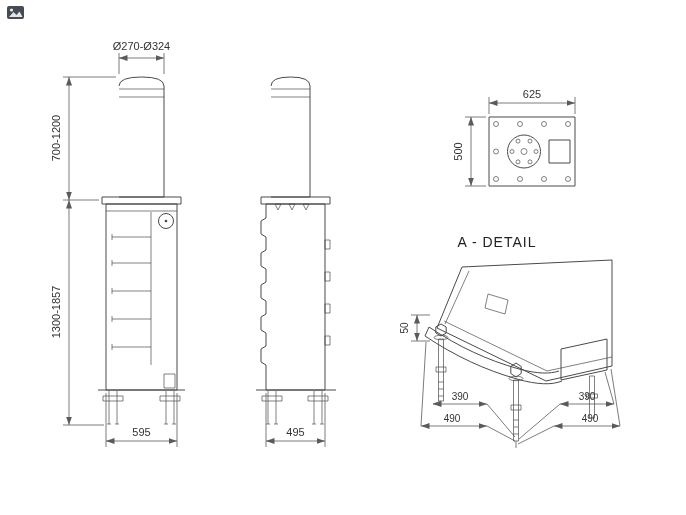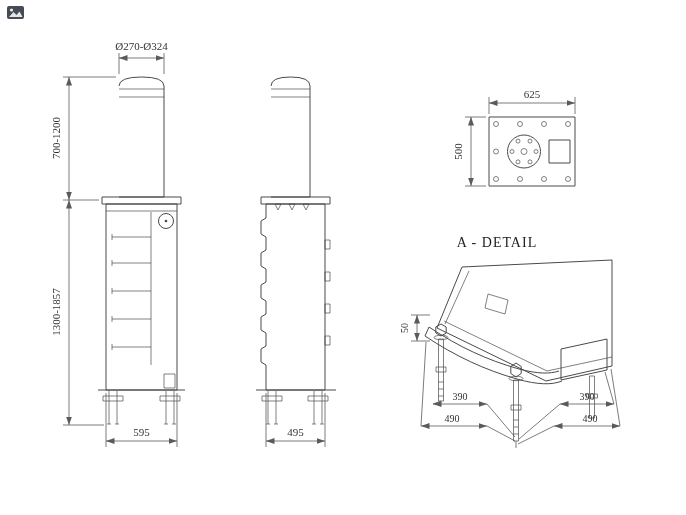--- a/index.html
+++ b/index.html
@@ -1,17 +1,17 @@
 <!DOCTYPE html>
 <html><head>
 <meta charset="utf-8">
 <style>
   html,body{margin:0;padding:0;background:#ffffff;}
   .page{position:relative;width:686px;height:515px;background:#ffffff;overflow:hidden;
-        font-family:Liberation Serif, serif;}
+        font-family:Liberation Sans, sans-serif;}
   svg{display:block;}
   .geo{fill:none;stroke:#4a4a4a;stroke-width:1;stroke-linejoin:round;}
   .geo-thin{fill:none;stroke:#4a4a4a;stroke-width:0.7;stroke-linejoin:round;}
   .dim{fill:none;stroke:#5a5a5a;stroke-width:0.8;}
   .dimtext{font-size:11px;fill:#333333;}
   .dimtext-sm{font-size:10px;fill:#333333;}
   .detail-title{font-size:14px;fill:#222222;letter-spacing:1px;}
   .darkfill{fill:#4a4a4a;stroke:none;}
 </style>
 </head>

